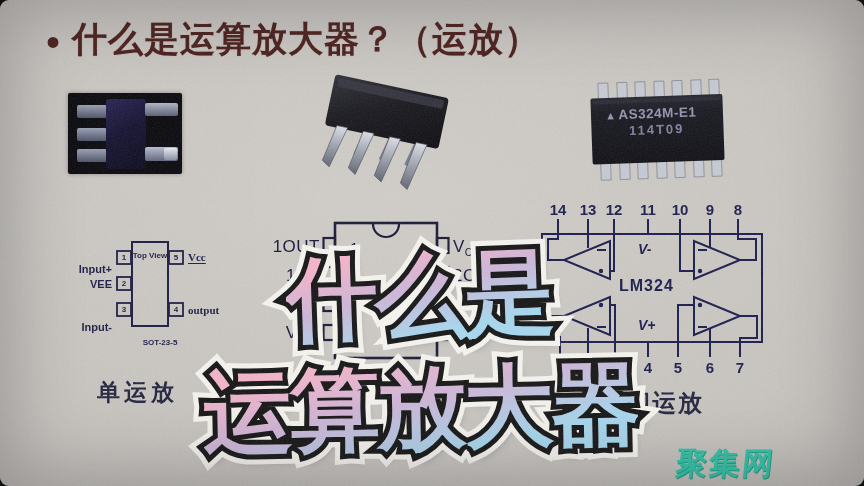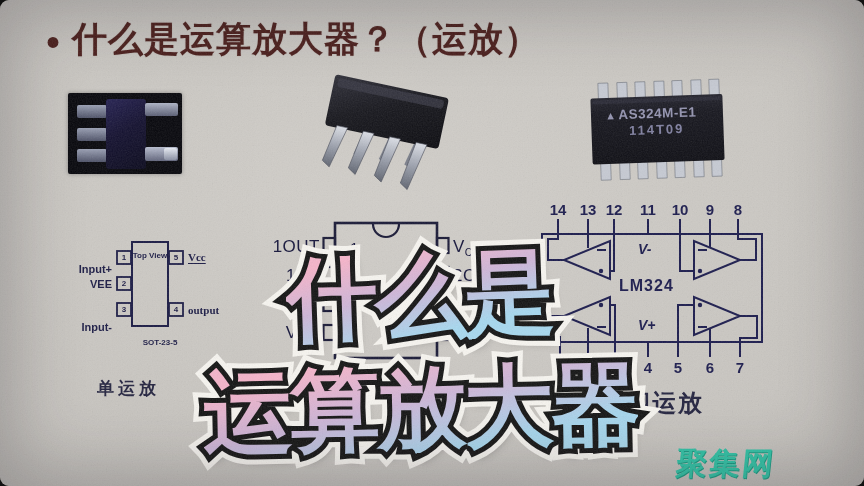--- a/index.html
+++ b/index.html
@@ -24,21 +24,21 @@
   .dl,.dr{font-size:17px;color:#14143a;letter-spacing:.5px;white-space:nowrap;}
   .dl{width:72px;text-align:right;}
   sub{font-size:.62em;}
   .pnum-small{width:14px;text-align:center;font-size:8px;font-weight:bold;color:#1b1b45;line-height:13px;}
   .slabel{font-size:11px;font-weight:bold;color:#1b1b45;white-space:nowrap;}
   .slabel-r{font-size:11px;font-weight:bold;color:#1b1b45;white-space:nowrap;font-family:Liberation Serif, serif;}
   .tiny{font-size:8px;font-weight:bold;color:#1b1b45;text-align:center;}
   .pn{width:26px;text-align:center;font-size:15px;font-weight:bold;color:#1b1b4d;}
   .lm-name{font-size:16px;color:#1b1b4d;letter-spacing:1px;font-weight:600;}
   .lm-v{font-size:14px;color:#1b1b4d;font-style:italic;font-weight:600;}
-  .caption{font-size:17px;color:#23233f;font-weight:600;letter-spacing:4px;font-family:sans-serif;white-space:nowrap;}
+  .caption{font-size:23px;color:#23233f;font-weight:600;letter-spacing:4px;font-family:sans-serif;white-space:nowrap;}
   .dipnum{font-size:15px;color:#14143a;}
 
   
   .soic-mark{color:#9494b0;font-size:13.5px;font-weight:bold;letter-spacing:.5px;transform:rotate(-2deg);white-space:nowrap;}
   .soic-mark2{color:#8080a0;font-size:13px;font-weight:bold;letter-spacing:2px;transform:rotate(-2deg);white-space:nowrap;}
   .soic-logo{font-size:11px;margin-right:2px;}
 
   
   .ov{position:absolute;font-weight:900;line-height:1;white-space:nowrap;font-family:sans-serif;}
   .ov span{position:absolute;left:0;top:0;}

